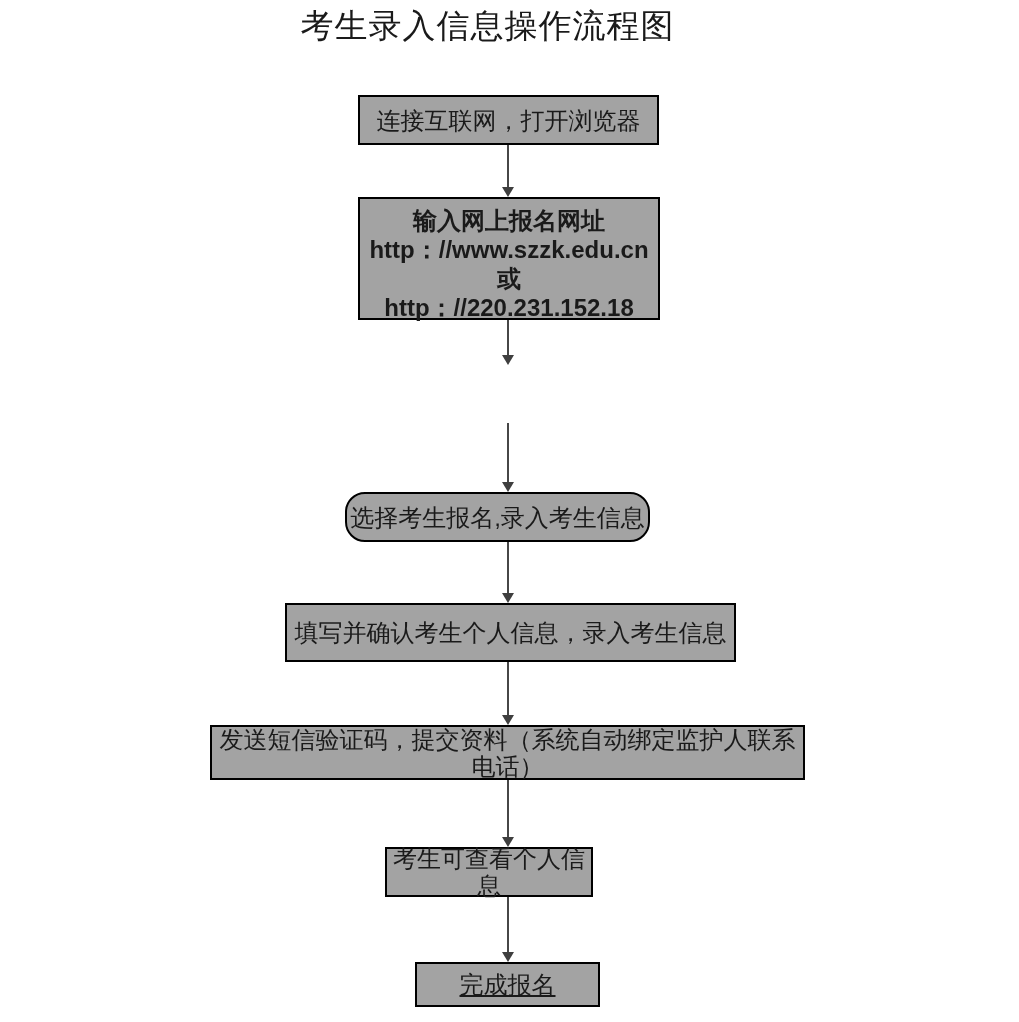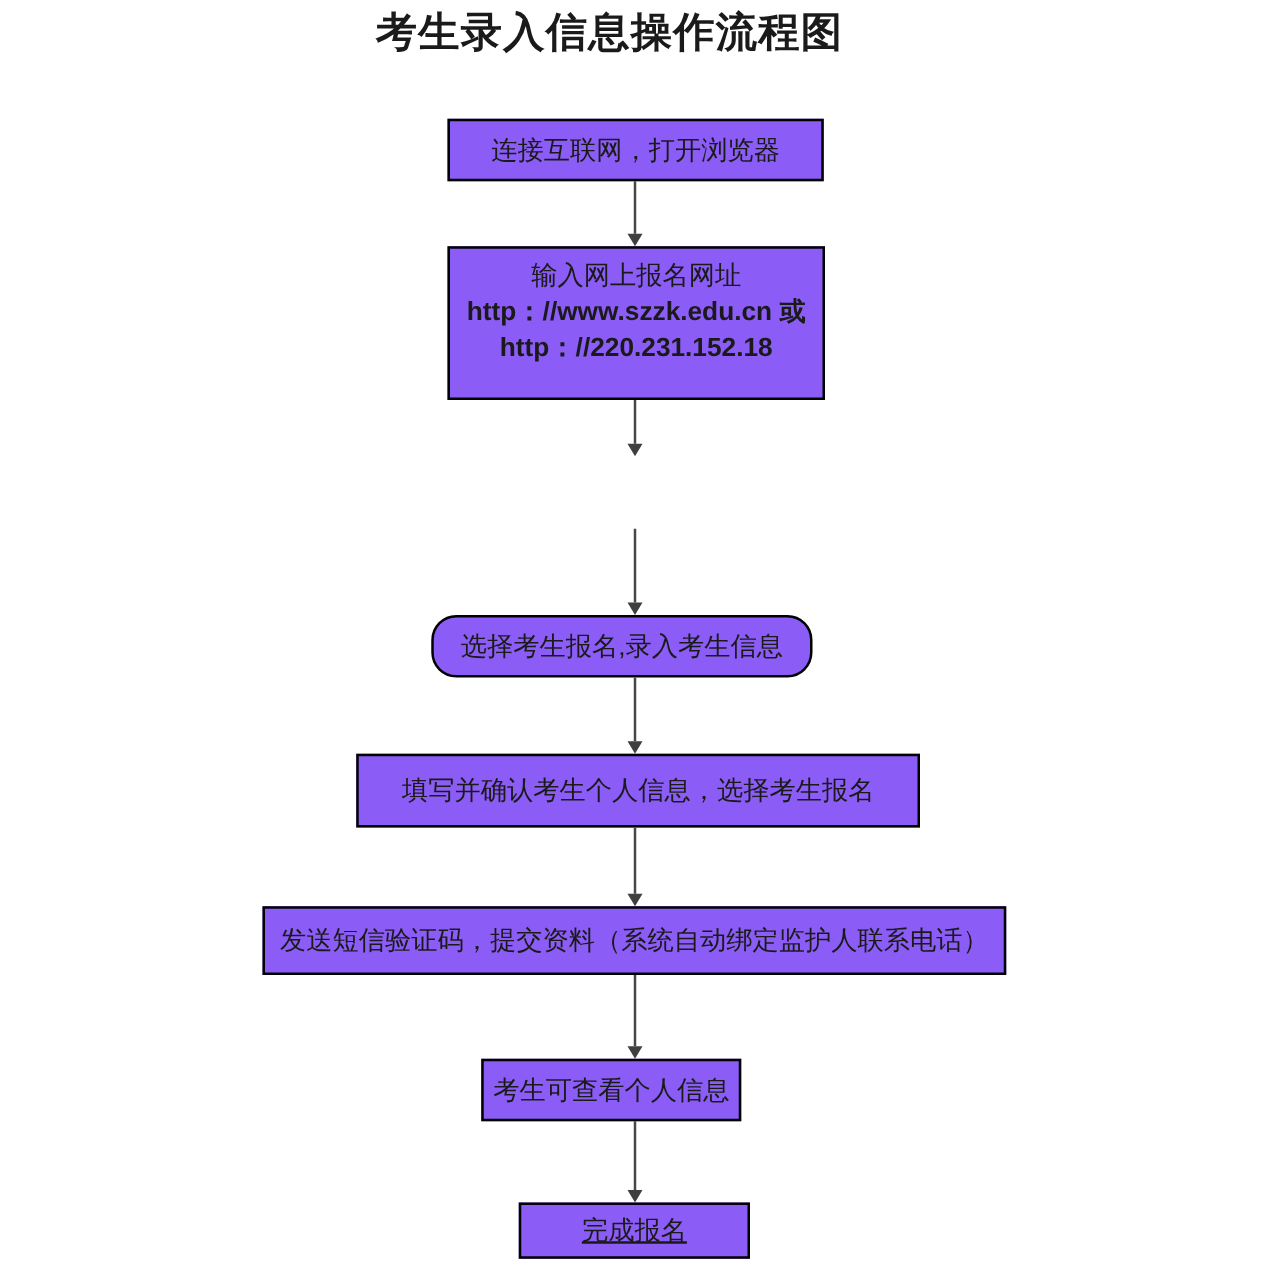--- a/index.html
+++ b/index.html
@@ -16,44 +16,45 @@
     color: #1a1a1a;
     overflow: hidden;
   }
   .title {
     position: absolute;
     left: 0;
     top: 4px;
     width: 975px;
     text-align: center;
     font-size: 33px;
-    font-weight: bold;
+    font-weight: normal;
     letter-spacing: 1px;
     line-height: 44px;
   }
   .box {
     position: absolute;
     box-sizing: border-box;
     border: 2px solid #000000;
-    background: #8b5cf6;
+    background: #a3a3a3;
     display: flex;
     align-items: center;
     justify-content: center;
     text-align: center;
-    font-size: 21px;
+    font-size: 24px;
     line-height: 27px;
   }
   .box.multiline {
     flex-direction: column;
     justify-content: flex-start;
     padding-top: 7px;
   }
   .box.multiline .line {
     display: block;
     line-height: 29px;
+    font-weight: bold;
   }
   .box.multiline .line.url {
     font-weight: bold;
   }
   .arrow {
     position: absolute;
     width: 12px;
     display: flex;
     flex-direction: column;
     align-items: center;
@@ -124,21 +125,21 @@
   <div id="box-4" class="box">
     <span>选择考生报名,录入考生信息</span>
   </div>
 
   <div id="arrow-4" class="arrow">
     <div class="shaft"></div>
     <div class="head"></div>
   </div>
 
   <div id="box-5" class="box">
-    <span>填写并确认考生个人信息，选择考生报名</span>
+    <span>填写并确认考生个人信息，录入考生信息</span>
   </div>
 
   <div id="arrow-5" class="arrow">
     <div class="shaft"></div>
     <div class="head"></div>
   </div>
 
   <div id="box-6" class="box">
     <span>发送短信验证码，提交资料（系统自动绑定监护人联系电话）</span>
   </div>

